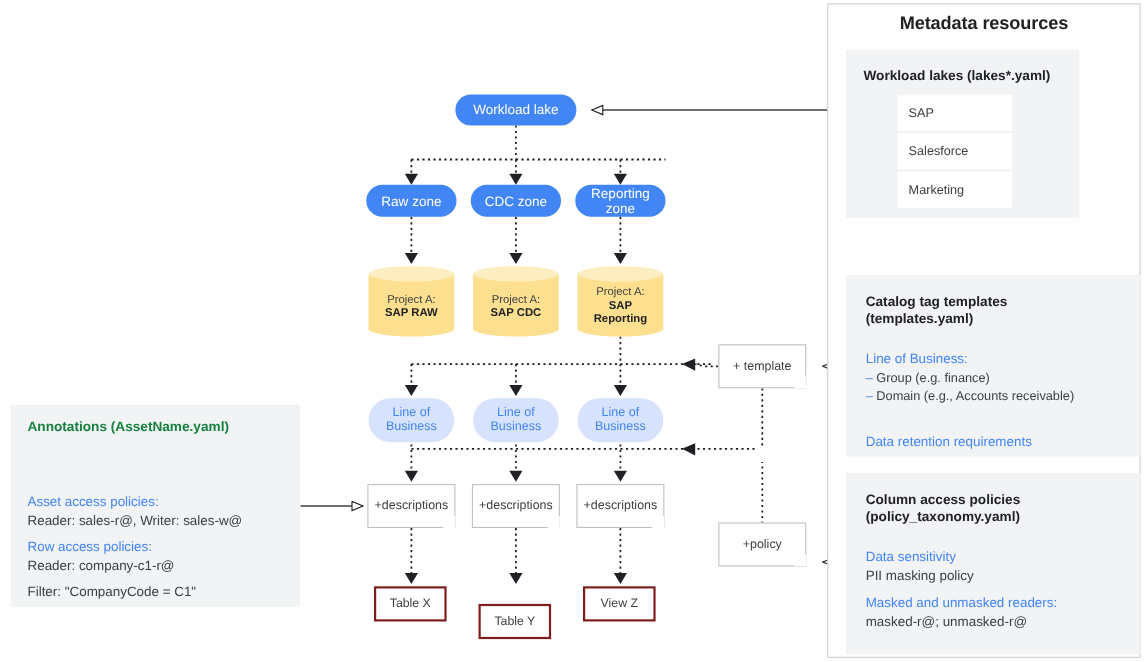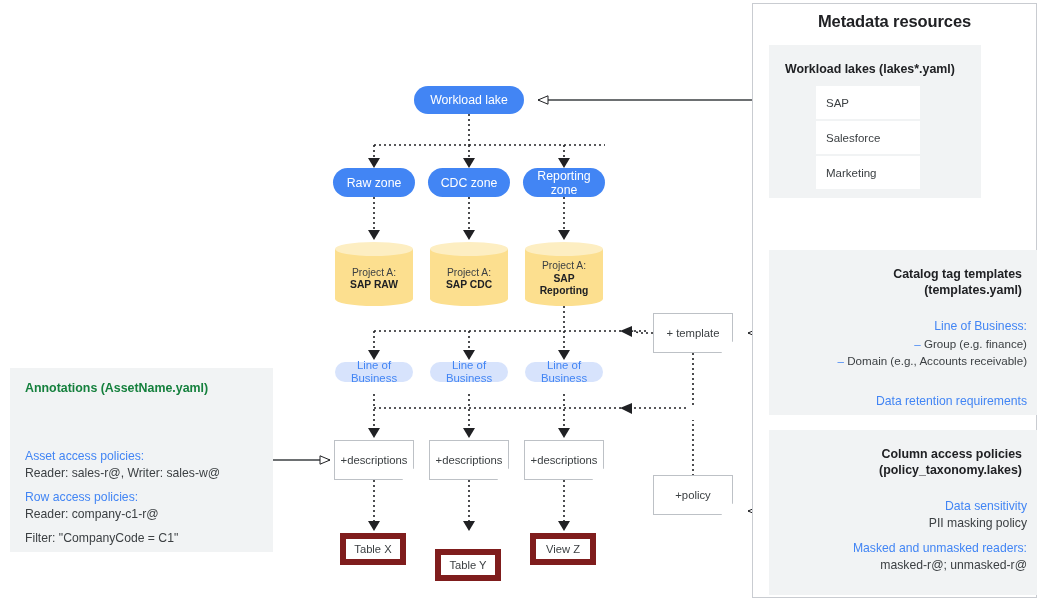--- a/index.html
+++ b/index.html
@@ -43,21 +43,20 @@
     text-align: center;
     font-size: 16.5px;
     font-weight: bold;
     color: #202124;
     letter-spacing: -0.1px;
   }
   .meta-card {
     position: absolute;
     background: #f1f3f4;
     box-sizing: border-box;
-    text-align: right;
   }
   #card-lakes { left: 769px; top: 45px; width: 212px; height: 153px; }
   #card-templates { left: 769px; top: 250px; width: 268px; height: 165px; }
   #card-policies { left: 769px; top: 430px; width: 268px; height: 165px; }
 
   .card-heading {
     font-size: 12.4px;
     font-weight: bold;
     color: #202124;
     line-height: 16px;
@@ -140,21 +139,21 @@
     line-height: 14px;
     box-sizing: border-box;
   }
   #node-workload-lake { left: 414px; top: 86px; width: 110px; height: 28px; }
   #node-raw-zone { left: 333px; top: 168px; width: 82px; height: 29px; text-align: right; }
   #node-cdc-zone { left: 428px; top: 168px; width: 82px; height: 29px; }
   #node-reporting-zone { left: 523px; top: 168px; width: 82px; height: 29px; }
 
   .lob {
     position: absolute;
-    width: 78px; height: 20px;
+    width: 78px; height: 40px;
     background: #d7e3fc;
     border-radius: 999px;
     color: #4285f4;
     font-size: 11.4px;
     line-height: 13px;
     display: flex;
     align-items: center;
     justify-content: center;
     text-align: center;
   }
@@ -230,21 +229,21 @@
   }
   #desc-1 { left: 334px; top: 440px; width: 80px; height: 40px; }
   #desc-2 { left: 429px; top: 440px; width: 80px; height: 40px; }
   #desc-3 { left: 524px; top: 440px; width: 80px; height: 40px; }
   #note-template { left: 653px; top: 313px; width: 80px; height: 40px; }
   #note-policy { left: 653px; top: 475px; width: 80px; height: 40px; }
 
   .table-box {
     position: absolute;
     width: 66px; height: 32px;
-    border: 6px solid #7f1d1d;
+    border: 2px solid #7f1d1d;
     background: #ffffff;
     box-sizing: border-box;
     font-size: 11.2px;
     color: #3c4043;
     display: flex;
     align-items: center;
     justify-content: center;
   }
   #table-x { left: 340px; top: 533px; }
   #table-y { left: 435px; top: 533px; margin-top: 16px; }
@@ -478,21 +477,21 @@
     </div>
 
     <div class="meta-body" style="top:143px;">
       <div class="blue-label">Data retention requirements</div>
     </div>
   </div>
 
   <div class="meta-card" id="card-policies">
     <div class="card-heading">
       <div>Column access policies</div>
-      <div>(policy_taxonomy.lakes)</div>
+      <div>(policy_taxonomy.yaml)</div>
     </div>
 
     <div class="meta-body" style="top:68px;">
       <div class="blue-label">Data sensitivity</div>
       <div class="plain-line">PII masking policy</div>
     </div>
 
     <div class="meta-body" style="top:110px;">
       <div class="blue-label">Masked and unmasked readers:</div>
       <div class="plain-line">masked-r@; unmasked-r@</div>

